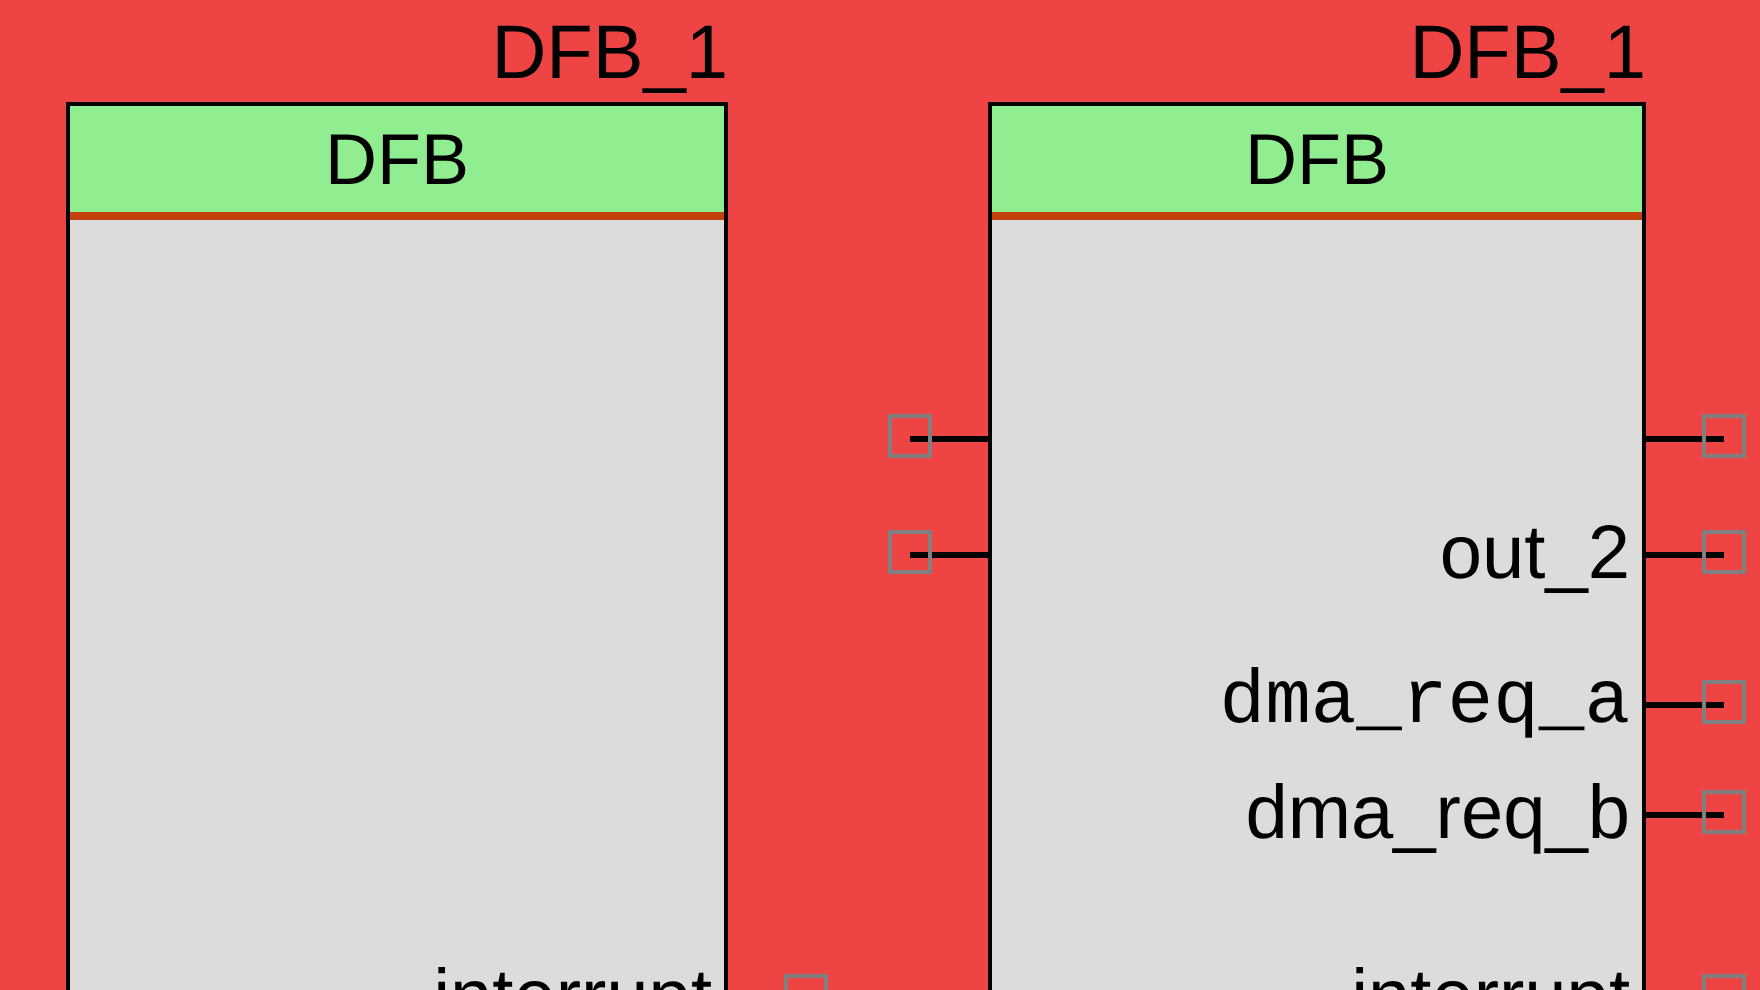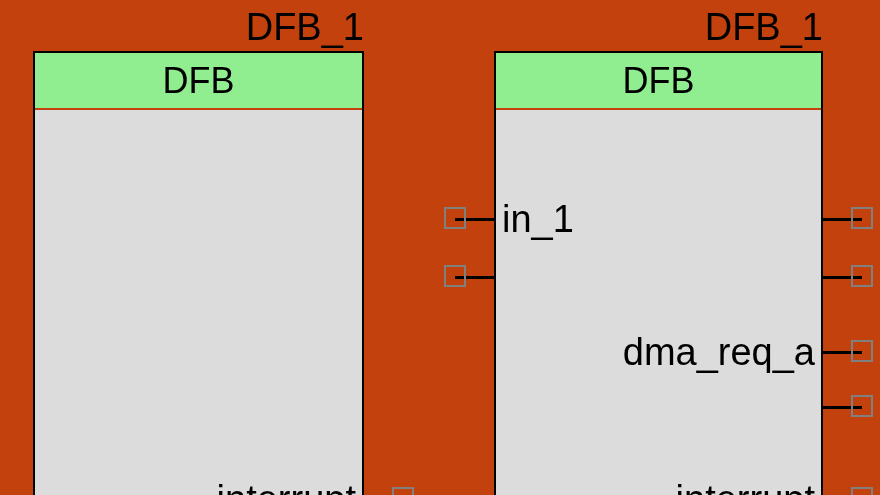--- a/index.html
+++ b/index.html
@@ -13,21 +13,21 @@
     overflow: hidden;
     font-family: "Liberation Sans", sans-serif;
     position: relative;
   }
 
   #canvas {
     position: absolute;
     left: 0; top: 0;
     width: 880px;
     height: 495px;
-    background: #c2410c;
+    background: #ef4444;
   }
 
   
   .fb {
     position: absolute;
   }
 
   .fb-instance-name {
     position: absolute;
     right: 0;
@@ -49,21 +49,21 @@
     box-sizing: border-box;
     border: 2px solid #000000;
     border-bottom: none;
     background: #dcdcdc;
   }
 
   .fb-header {
     box-sizing: border-box;
     height: 57px;
     background: #90ee90;
-    border-bottom: 2px solid #c2410c;
+    border-bottom: 4px solid #c2410c;
     display: flex;
     align-items: center;
     justify-content: center;
   }
 
   .fb-type-name {
     font-size: 36px;
     line-height: 38px;
     color: #000000;
     white-space: nowrap;
@@ -141,42 +141,43 @@
     </div>
   </div>
 
   <div class="fb" id="fb-right" style="left: 494px; top: 51px; width: 329px; height: 448px;">
     <div class="fb-instance-name">DFB_1</div>
     <div class="fb-box" style="height: 448px;">
       <div class="fb-header">
         <span class="fb-type-name">DFB</span>
       </div>
       <div class="fb-body" id="body-right" style="height: 391px;">
-          <div class="port-label in" style="top: 109px;">in_1</div>
           <div class="connector in" style="top: 109px;">
             <div class="stub"></div>
             <div class="terminal"></div>
           </div>
           <div class="connector in" style="top: 167px;">
             <div class="stub"></div>
             <div class="terminal"></div>
           </div>
           <div class="connector out" style="top: 109px;">
             <div class="stub"></div>
             <div class="terminal"></div>
           </div>
+          <div class="port-label out" style="top: 167px;">out_2</div>
           <div class="connector out" style="top: 167px;">
             <div class="stub"></div>
             <div class="terminal"></div>
           </div>
-          <div class="port-label out" style="top: 242px;">dma_req_a</div>
+          <div class="port-label out" style="top: 242px; font-family: Liberation Mono, monospace;">dma_req_a</div>
           <div class="connector out" style="top: 242px;">
             <div class="stub"></div>
             <div class="terminal"></div>
           </div>
+          <div class="port-label out" style="top: 297px;">dma_req_b</div>
           <div class="connector out" style="top: 297px;">
             <div class="stub"></div>
             <div class="terminal"></div>
           </div>
           <div class="port-label out" style="top: 389px;">interrupt</div>
           <div class="connector out" style="top: 389px;">
             <div class="terminal"></div>
           </div>
         </div>
     </div>

